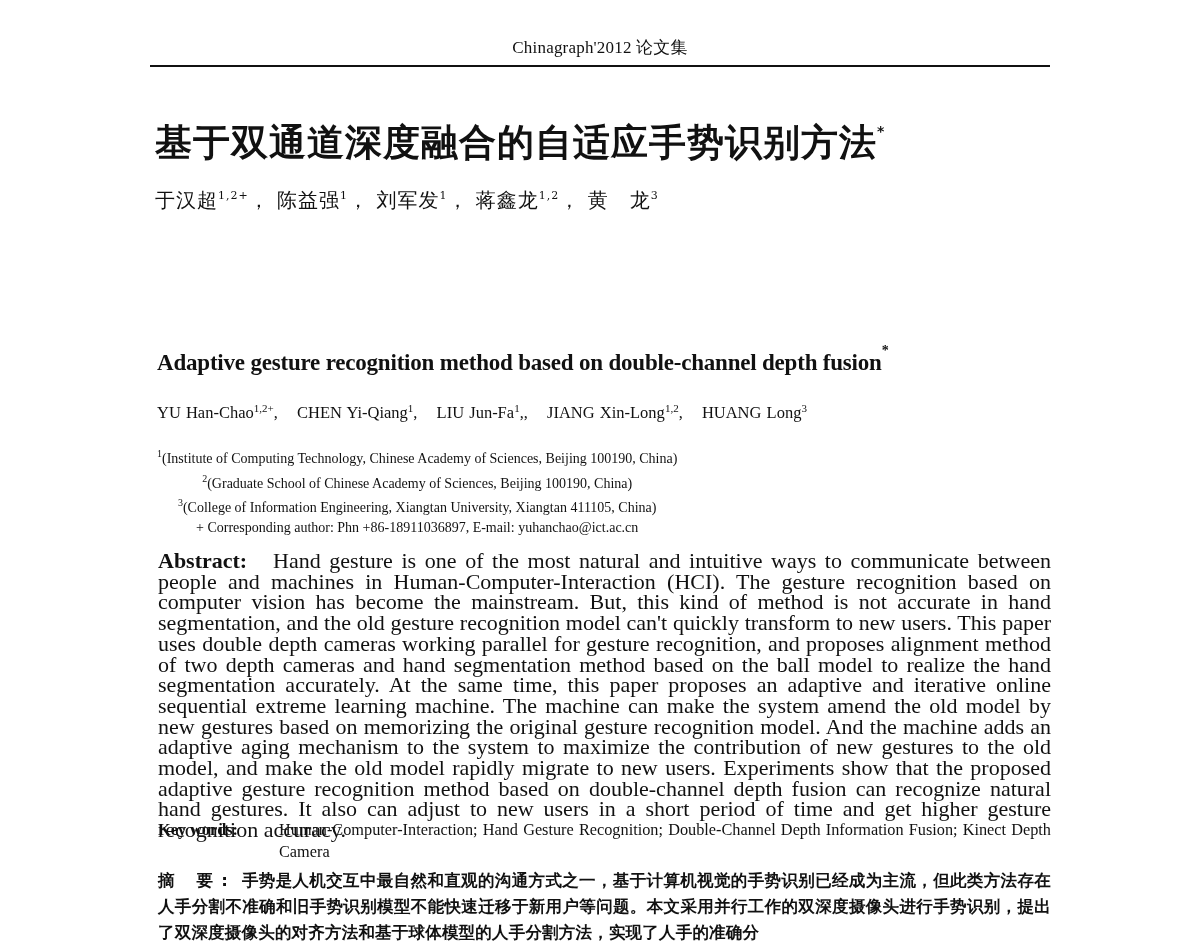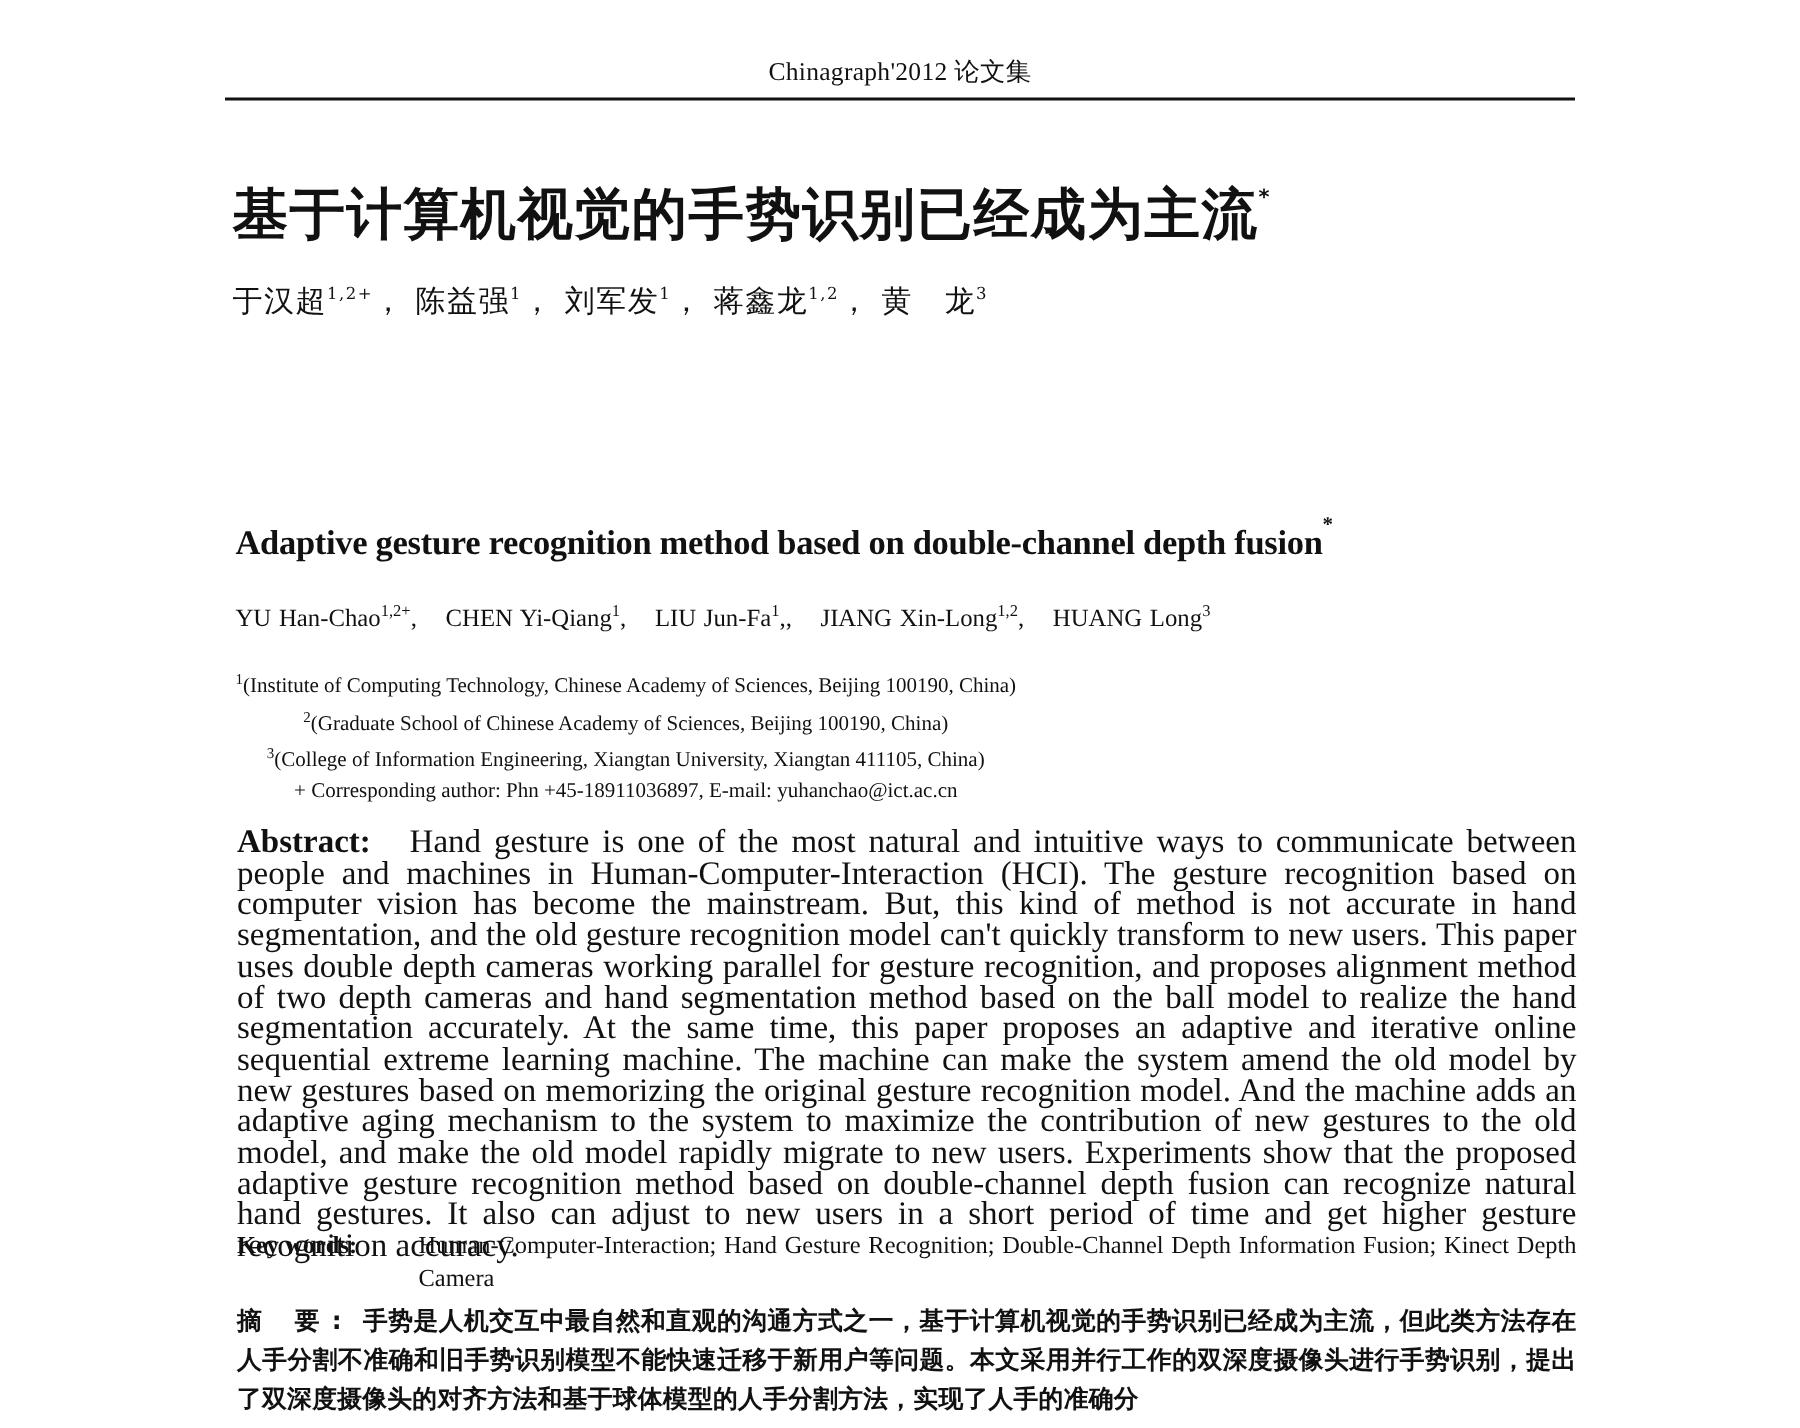--- a/index.html
+++ b/index.html
@@ -26,21 +26,21 @@
   .abstract-cn .lbl { font-weight:bold; letter-spacing:8px; }
 </style>
 </head>
 <body>
 
 <div class="page">
 
   <div class="running-head">Chinagraph'2012 论文集</div>
   <div class="head-rule"></div>
 
-  <div class="title-cn"><span>基于计算机视觉的手势识别已经成为主流</span><sup>*</sup></div>
+  <div class="title-cn"><span>基于双通道深度融合的自适应手势识别方法</span><sup>*</sup></div>
 
   <div class="authors-cn">
     <span><span>于汉超</span><sup>1,2+</sup>，</span>
     <span><span>陈益强</span><sup>1</sup>，</span>
     <span><span>刘军发</span><sup>1</sup>，</span>
     <span><span>蒋鑫龙</span><sup>1,2</sup>，</span>
     <span><span>黄　龙</span><sup>3</sup></span>
   </div>
 
 
@@ -51,21 +51,21 @@
     <span><span>CHEN Yi-Qiang</span><sup>1</sup><span>,</span></span><span class="sep"></span>
     <span><span>LIU Jun-Fa</span><sup>1</sup><span>,,</span></span><span class="sep"></span>
     <span><span>JIANG Xin-Long</span><sup>1,2</sup><span>,</span></span><span class="sep"></span>
     <span><span>HUANG Long</span><sup>3</sup><span></span></span>
   </div>
 
   <div class="affil-en">
     <div><sup>1</sup><span>(Institute of Computing Technology, Chinese Academy of Sciences, Beijing 100190, China)</span></div>
     <div><sup>2</sup><span>(Graduate School of Chinese Academy of Sciences, Beijing 100190, China)</span></div>
     <div><sup>3</sup><span>(College of Information Engineering, Xiangtan University, Xiangtan 411105, China)</span></div>
-    <div><span>+ Corresponding author: Phn +45-18911036897, E-mail: yuhanchao@ict.ac.cn</span></div>
+    <div><span>+ Corresponding author: Phn +86-18911036897, E-mail: yuhanchao@ict.ac.cn</span></div>
   </div>
 
   <div class="abstract-en"><span class="lbl">Abstract:</span>&nbsp;&nbsp; <span>Hand gesture is one of the most natural and intuitive ways to communicate between people and machines in Human-Computer-Interaction (HCI). The gesture recognition based on computer vision has become the mainstream. But, this kind of method is not accurate in hand segmentation, and the old gesture recognition model can't quickly transform to new users. This paper uses double depth cameras working parallel for gesture recognition, and proposes alignment method of two depth cameras and hand segmentation method based on the ball model to realize the hand segmentation accurately. At the same time, this paper proposes an adaptive and iterative online sequential extreme learning machine. The machine can make the system amend the old model by new gestures based on memorizing the original gesture recognition model. And the machine adds an adaptive aging mechanism to the system to maximize the contribution of new gestures to the old model, and make the old model rapidly migrate to new users. Experiments show that the proposed adaptive gesture recognition method based on double-channel depth fusion can recognize natural hand gestures. It also can adjust to new users in a short period of time and get higher gesture recognition accuracy.</span></div>
 
   <div class="keywords">
     <span class="lbl">Key words:</span>
     <span class="val">Human-Computer-Interaction; Hand Gesture Recognition; Double-Channel Depth Information Fusion; Kinect Depth Camera</span>
   </div>
 
   <div class="abstract-cn"><span class="lbl">摘 要:</span> <span>手势是人机交互中最自然和直观的沟通方式之一，基于计算机视觉的手势识别已经成为主流，但此类方法存在人手分割不准确和旧手势识别模型不能快速迁移于新用户等问题。本文采用并行工作的双深度摄像头进行手势识别，提出了双深度摄像头的对齐方法和基于球体模型的人手分割方法，实现了人手的准确分</span></div>

